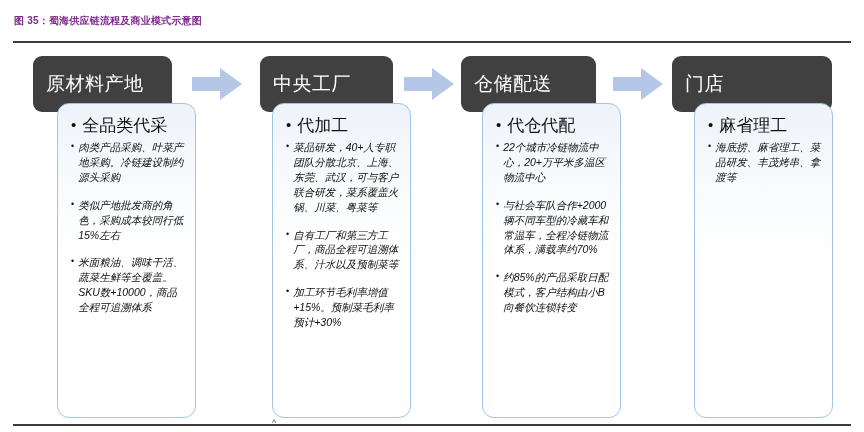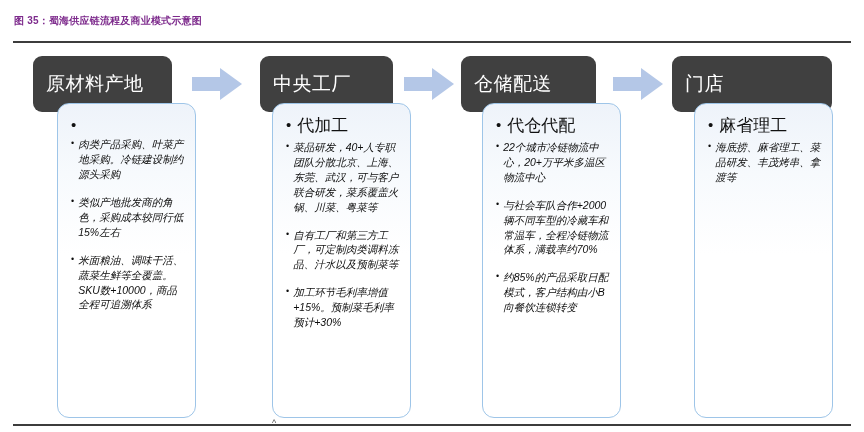--- a/index.html
+++ b/index.html
@@ -87,20 +87,21 @@
 
 <div class="flow">
 
   <div class="col" style="left:0;">
     <div class="head" style="left:33px;width:139px;">
       <span>原材料产地</span>
     </div>
     <div class="card" style="left:57px;width:139px;">
       <div class="lead">
         <span class="bul">•</span>
+        <span>全品类代采</span>
       </div>
       <div class="item">
         <span class="bul">•</span>
         <span class="txt">肉类产品采购、叶菜产地采购。冷链建设制约源头采购</span>
       </div>
       <div class="item">
         <span class="bul">•</span>
         <span class="txt">类似产地批发商的角色，采购成本较同行低15%左右</span>
       </div>
       <div class="item">
@@ -122,21 +123,21 @@
       <div class="lead">
         <span class="bul">•</span>
         <span>代加工</span>
       </div>
       <div class="item">
         <span class="bul">•</span>
         <span class="txt">菜品研发，40+人专职团队分散北京、上海、东莞、武汉，可与客户联合研发，菜系覆盖火锅、川菜、粤菜等</span>
       </div>
       <div class="item">
         <span class="bul">•</span>
-        <span class="txt">自有工厂和第三方工厂，可定制肉类调料冻品、汁水以及预制菜等</span>
+        <span class="txt">自有工厂和第三方工厂，商品全程可追溯体系、汁水以及预制菜等</span>
       </div>
       <div class="item">
         <span class="bul">•</span>
         <span class="txt">加工环节毛利率增值+15%。预制菜毛利率预计+30%</span>
       </div>
     </div>
   </div>
 
   <svg class="arrow" style="left:404px;" viewBox="0 0 50 32">
     <polygon points="0,9 28,9 28,0 50,16 28,32 28,23 0,23" fill="#b4c7e7"></polygon>

